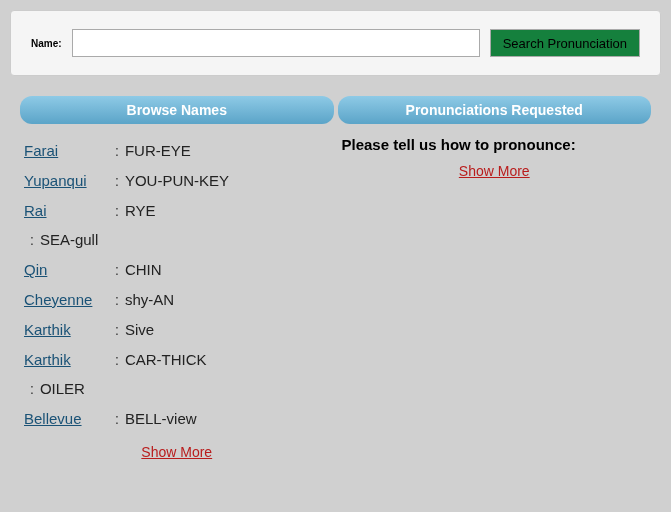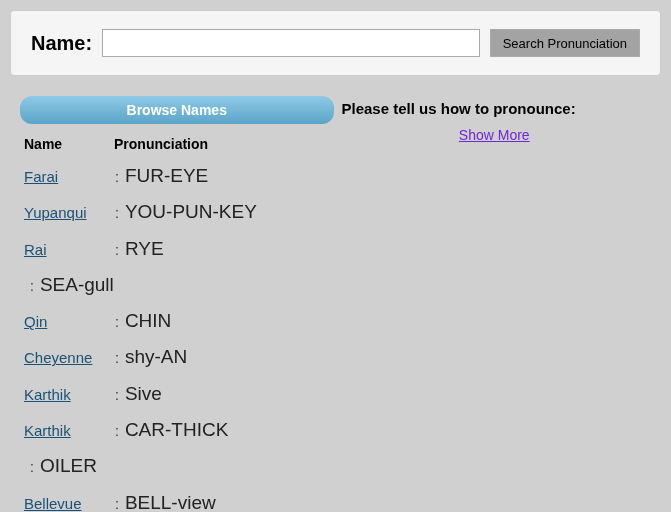--- a/index.html
+++ b/index.html
@@ -22,37 +22,37 @@
       border: 1px solid #ccc;
       border-radius: 4px;
       padding: 18px 20px;
       margin-bottom: 20px;
       display: flex;
       align-items: center;
       gap: 10px;
     }
     .search-label {
       font-weight: bold;
-      font-size: 20px;
+      font-size: 10px;
       white-space: nowrap;
     }
     .search-input {
       flex: 1;
       height: 28px;
       border: 1px solid #aaa;
       padding: 2px 6px;
       font-size: 13px;
       background: white;
     }
     .search-button {
       height: 28px;
       padding: 0 12px;
       font-size: 13px;
       border: 1px solid #aaa;
-      background: #a3a3a3;
+      background: #15803d;
       cursor: pointer;
       white-space: nowrap;
     }
     .main-content {
       display: flex;
       gap: 4px;
       padding: 0 10px;
       justify-content: flex-end;
     }
     .panel {
@@ -93,28 +93,28 @@
       cursor: pointer;
       width: 85px;
       font-size: 15px;
     }
     .separator {
       margin: 0 6px;
       color: #333;
     }
     .pronunciation {
       color: #222;
-      font-size: 19px;
+      font-size: 15px;
     }
     .show-more-row {
       text-align: center;
       margin-top: 10px;
     }
     .show-more-link {
-      color: #6d28d9;
+      color: #b91c1c;
       text-decoration: underline;
       cursor: pointer;
       font-size: 14px;
     }
     .pron-requested-panel {
       flex: 1;
     }
     .pron-subtext {
       font-weight: bold;
       font-size: 15px;
@@ -134,24 +134,20 @@
   <div class="search-panel">
     <span class="search-label">Name:</span>
     <input class="search-input" type="text" style="">
     <button class="search-button">Search Pronunciation</button>
   </div>
 
   <div class="main-content">
 
     <div class="panel">
       <div class="panel-header">Browse Names</div>
-      <div class="col-headers">
-        <span class="col-name-header">Name</span>
-        <span class="col-pron-header">Pronunciation</span>
-      </div>
       <div class="names-list" id="names-list">
       <div class="name-row">
             <span class="name-link">Farai</span>
             <span class="separator">:</span>
             <span class="pronunciation">FUR-EYE</span>
           </div>
           <div class="name-row">
             <span class="name-link">Yupanqui</span>
             <span class="separator">:</span>
             <span class="pronunciation">YOU-PUN-KEY</span>
@@ -194,20 +190,21 @@
             <span class="separator">:</span>
             <span class="pronunciation">BELL-view</span>
           </div>
         </div>
       <div class="show-more-row">
         <span class="show-more-link">Show More</span>
       </div>
     </div>
 
     <div class="panel pron-requested-panel">
+      <div class="panel-header">Pronunciations Requested</div>
       <div class="pron-subtext">Please tell us how to pronounce:</div>
       <div class="pron-show-more">
         <span class="show-more-link">Show More</span>
       </div>
     </div>
 
   </div>
 </div>
 
 </body></html>

